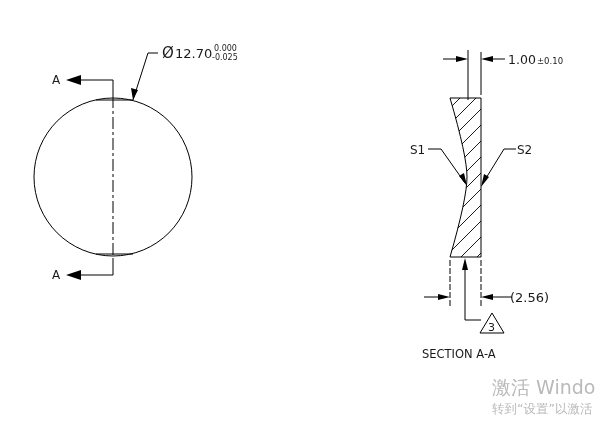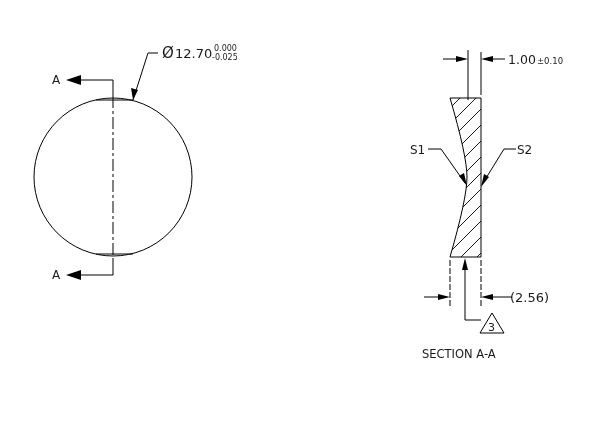--- a/index.html
+++ b/index.html
@@ -92,13 +92,15 @@
     <polyline points="465,263 465,320 481,320" fill="none" stroke="#000" stroke-width="1"></polyline>
     <polygon points="465,258 462,270 468,270" fill="#000"></polygon>
     <polygon points="492,313 480,333 504,333" fill="none" stroke="#000" stroke-width="1"></polygon>
     <text class="lbl" x="488" y="331" font-size="11">3</text>
 
     <text class="lbl" x="422" y="358" font-size="11.5">SECTION A-A</text>
   </g>
 </svg>
 
 <div class="watermark">
+  <div class="wm1">激活 Windo</div>
+  <div class="wm2">转到“设置”以激活</div>
 </div>
 
 </body></html>

